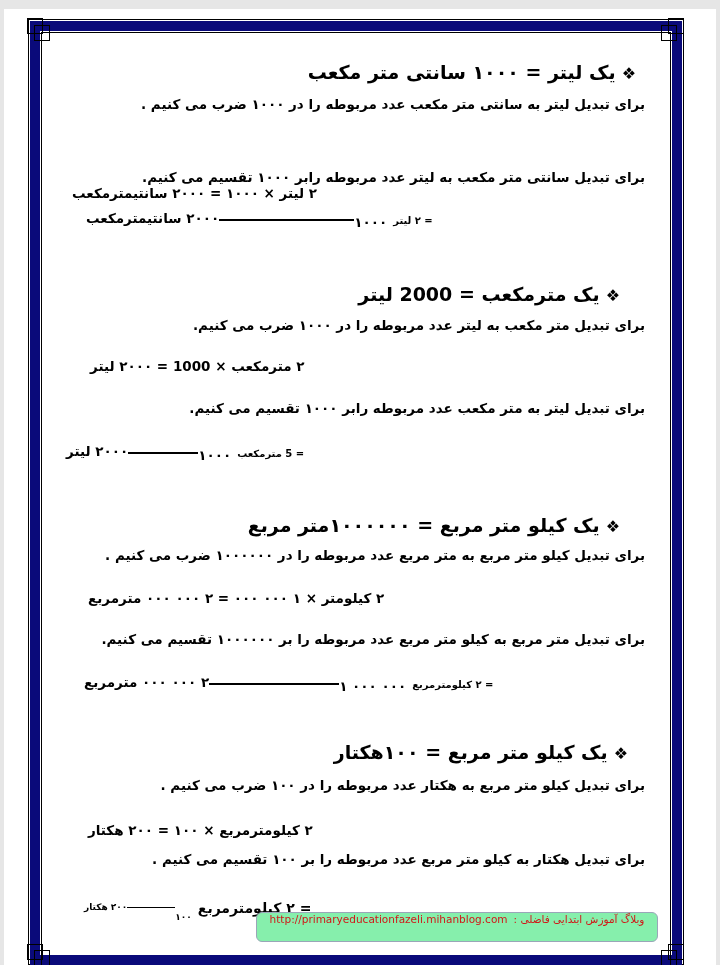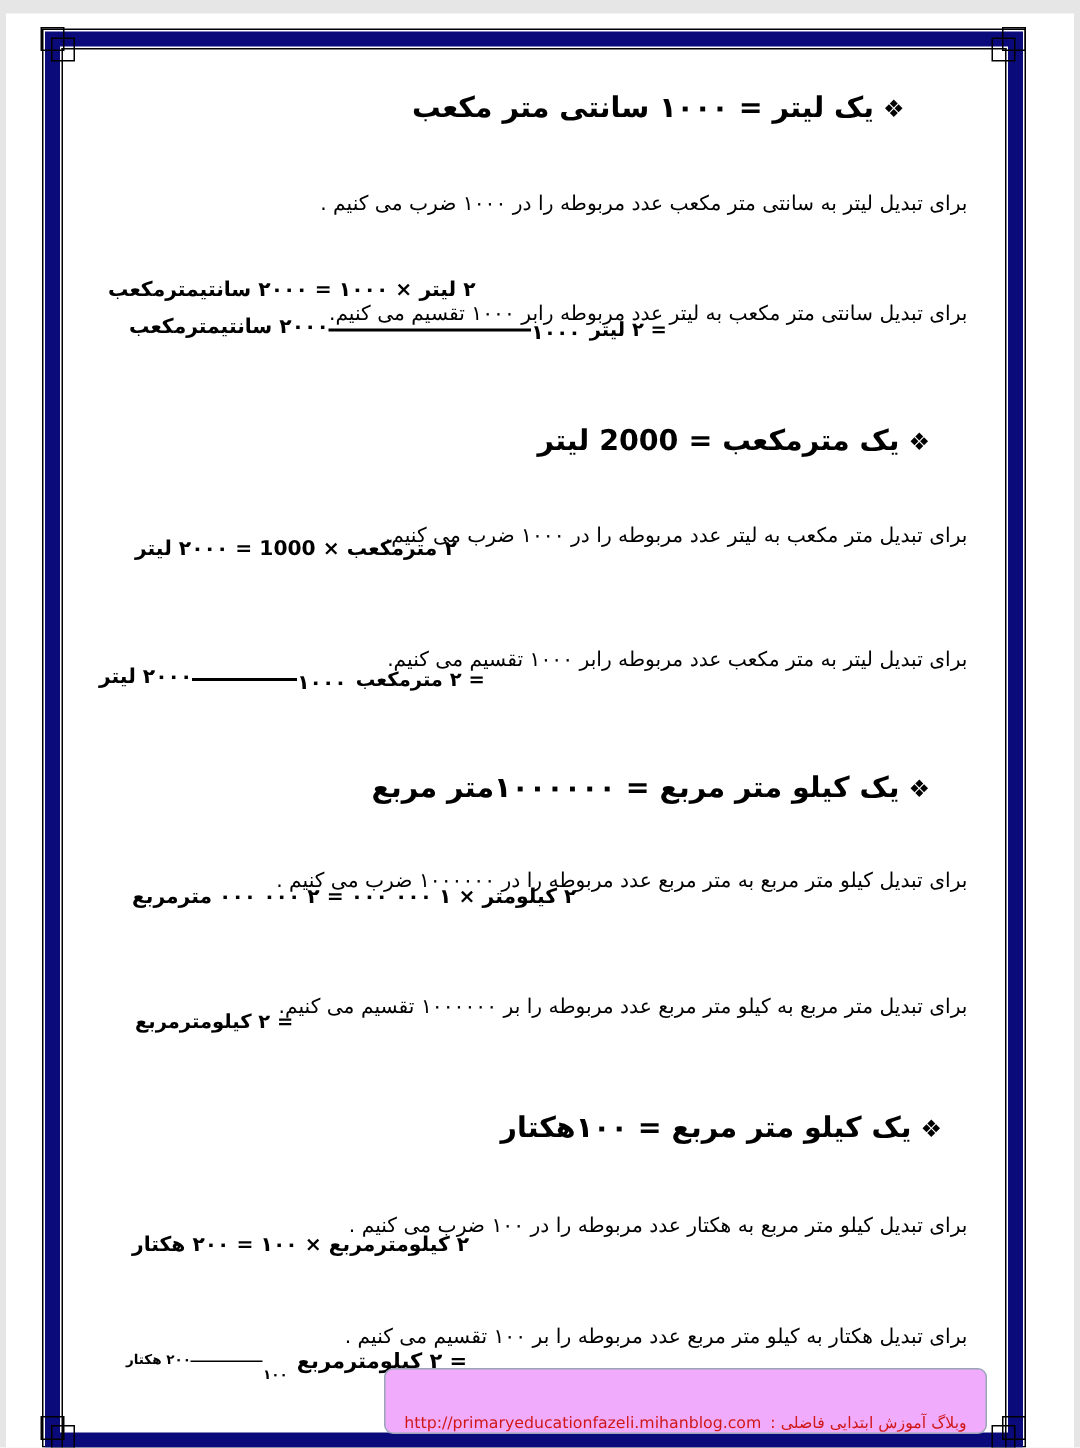--- a/index.html
+++ b/index.html
@@ -28,42 +28,42 @@
   .corner {
     position: absolute; width: 16px; height: 16px; border: 1px solid #000;
     box-sizing: border-box; background: transparent;
   }
   .heading {
     position: absolute; right: 40px; font-weight: bold; font-size: 19px;
     white-space: nowrap; direction: rtl;
   }
   .heading .bullet { font-size: 16px; margin-left: 6px; }
   .para {
-    position: absolute; right: 40px; font-weight: normal; font-size: 13.5px;
-    white-space: nowrap; direction: rtl; margin-top: 32px;
+    position: absolute; right: 40px; font-weight: bold; font-size: 13.5px;
+    white-space: nowrap; direction: rtl;
   }
   .eq {
     position: absolute; font-weight: bold; font-size: 13.5px;
     white-space: nowrap; direction: rtl;
   }
   .frac {
     position: absolute; display: flex; align-items: center; direction: ltr;
     font-weight: bold; font-size: 13.5px;
   }
   .frac .fbox { display: flex; flex-direction: row; align-items: center; }
   .frac .num { padding-bottom: 4px; direction: rtl; white-space: nowrap; }
   .frac .line { height: 1.5px; background: #000; }
   .frac .den { padding-top: 4px; white-space: nowrap; }
-  .frac .rhs { margin-left: 6px; direction: rtl; white-space: nowrap; font-size: 13px; }
+  .frac .rhs { margin-left: 6px; direction: rtl; white-space: nowrap; font-size: 10px; }
   .frac.small { font-size: 9px; }
   .frac.small .rhs { font-size: 14px; }
   .linkbox {
-    position: absolute; left: 256px; top: 912px; width: 402px; height: 44px;
-    border: 1px solid #9aa6b8; border-radius: 6px; background: #f0abfc;
-    display: flex; align-items: flex-end; justify-content: center;
+    position: absolute; left: 256px; top: 912px; width: 402px; height: 30px;
+    border: 1px solid #9aa6b8; border-radius: 6px; background: #86efac;
+    display: flex; align-items: flex-start; justify-content: center;
     font-size: 10.5px; color: #d01818; white-space: nowrap; direction: ltr;
     box-sizing: border-box;
   }
 </style>
 </head>
 <body>
 
 <div class="page"></div>
 
 <div class="frame-outer"></div>
@@ -71,21 +71,21 @@
 <div class="frame-inner"></div>
 <div class="corner" style="left:27px;top:18px;"></div>
 <div class="corner" style="left:34px;top:25px;"></div>
 <div class="corner" style="left:668px;top:18px;"></div>
 <div class="corner" style="left:661px;top:25px;"></div>
 <div class="corner" style="left:27px;top:944px;"></div>
 <div class="corner" style="left:34px;top:950px;"></div>
 <div class="corner" style="left:668px;top:944px;"></div>
 <div class="corner" style="left:661px;top:950px;"></div>
 
-<div class="heading" style="right:117px;top:61px;">
+<div class="heading" style="right:84px;top:61px;">
   <span class="bullet">❖</span><span>یک لیتر = ۱۰۰۰ سانتی متر مکعب</span>
 </div>
 <div class="para" style="right:75px;top:96px;">برای تبدیل لیتر به سانتی متر مکعب عدد مربوطه را در ۱۰۰۰ ضرب می کنیم .</div>
 <div class="eq" style="left:72px;top:137px;margin-top:48px;">۲ لیتر × ۱۰۰۰ = ۲۰۰۰ سانتیمترمکعب</div>
 <div class="para" style="right:75px;top:169px;">برای تبدیل سانتی متر مکعب به لیتر عدد مربوطه رابر ۱۰۰۰ تقسیم می کنیم.</div>
 <div class="frac" style="left:86px;top:210px;">
   <div class="fbox">
     <div class="num">۲۰۰۰ سانتیمترمکعب</div>
     <div class="line" style="width:135px;"></div>
     <div class="den">۱۰۰۰</div>
@@ -98,30 +98,35 @@
 </div>
 <div class="para" style="right:75px;top:317px;">برای تبدیل متر مکعب به لیتر عدد مربوطه را در ۱۰۰۰ ضرب می کنیم.</div>
 <div class="eq" style="left:90px;top:358px;">۲ مترمکعب × 1000 = ۲۰۰۰ لیتر</div>
 <div class="para" style="right:75px;top:400px;">برای تبدیل لیتر به متر مکعب عدد مربوطه رابر ۱۰۰۰ تقسیم می کنیم.</div>
 <div class="frac" style="left:66px;top:443px;">
   <div class="fbox">
     <div class="num">۲۰۰۰ لیتر</div>
     <div class="line" style="width:70px;"></div>
     <div class="den">۱۰۰۰</div>
   </div>
-  <div class="rhs">= ۲ مترمکعب</div>
+  <div class="rhs">= 5 مترمکعب</div>
 </div>
 
 <div class="heading" style="right:100px;top:514px;">
   <span class="bullet">❖</span><span>یک کیلو متر مربع = ۱۰۰۰۰۰۰متر مربع</span>
 </div>
 <div class="para" style="right:75px;top:547px;">برای تبدیل کیلو متر مربع به متر مربع عدد مربوطه را در ۱۰۰۰۰۰۰ ضرب می کنیم .</div>
 <div class="eq" style="left:88px;top:590px;">۲ کیلومتر × ۱ ۰۰۰ ۰۰۰ = ۲ ۰۰۰ ۰۰۰ مترمربع</div>
 <div class="para" style="right:75px;top:631px;">برای تبدیل متر مربع به کیلو متر مربع عدد مربوطه را بر ۱۰۰۰۰۰۰ تقسیم می کنیم.</div>
 <div class="frac" style="left:84px;top:674px;">
+  <div class="fbox">
+    <div class="num">۲ ۰۰۰ ۰۰۰ مترمربع</div>
+    <div class="line" style="width:130px;"></div>
+    <div class="den">۱ ۰۰۰ ۰۰۰</div>
+  </div>
   <div class="rhs">= ۲ کیلومترمربع</div>
 </div>
 
 <div class="heading" style="right:92px;top:741px;">
   <span class="bullet">❖</span><span>یک کیلو متر مربع = ۱۰۰هکتار</span>
 </div>
 <div class="para" style="right:75px;top:777px;">برای تبدیل کیلو متر مربع به هکتار عدد مربوطه را در ۱۰۰ ضرب می کنیم .</div>
 <div class="eq" style="left:88px;top:822px;">۲ کیلومترمربع × ۱۰۰ = ۲۰۰ هکتار</div>
 <div class="para" style="right:75px;top:851px;">برای تبدیل هکتار به کیلو متر مربع عدد مربوطه را بر ۱۰۰ تقسیم می کنیم .</div>
 <div class="frac small" style="left:84px;top:893px;">

